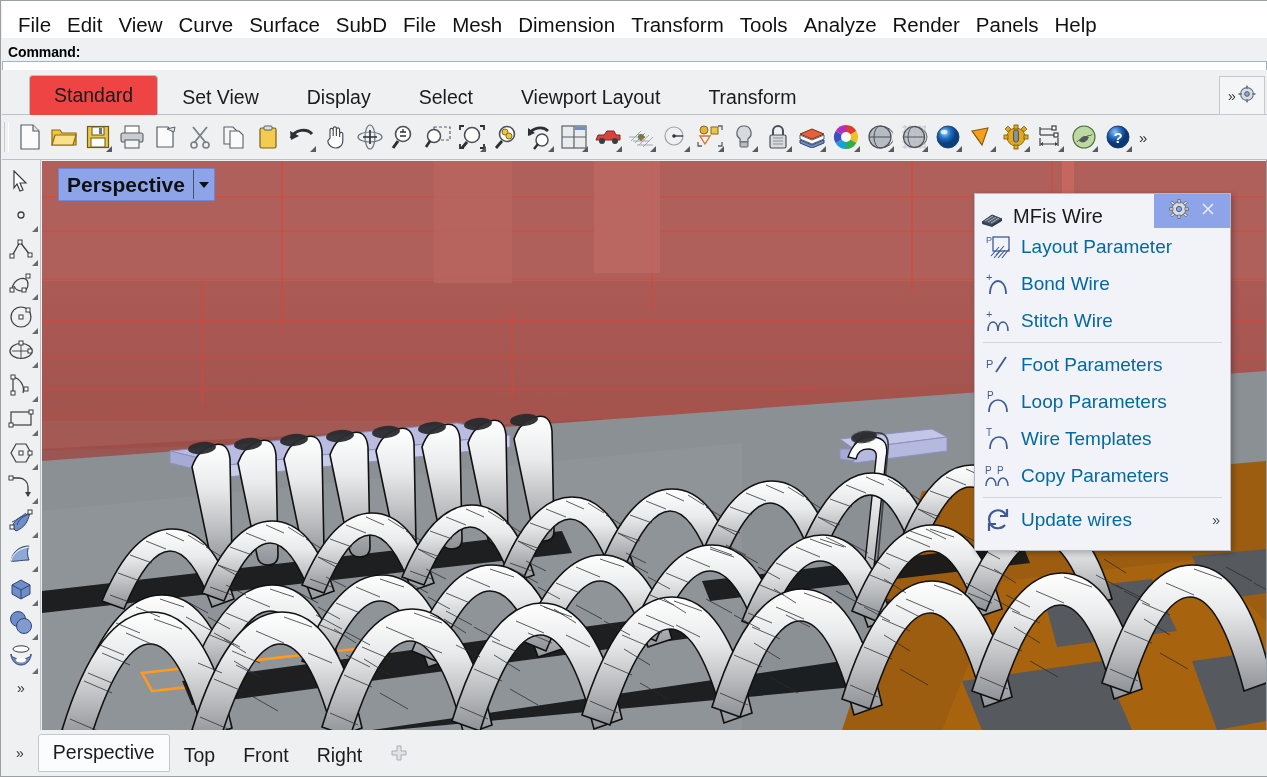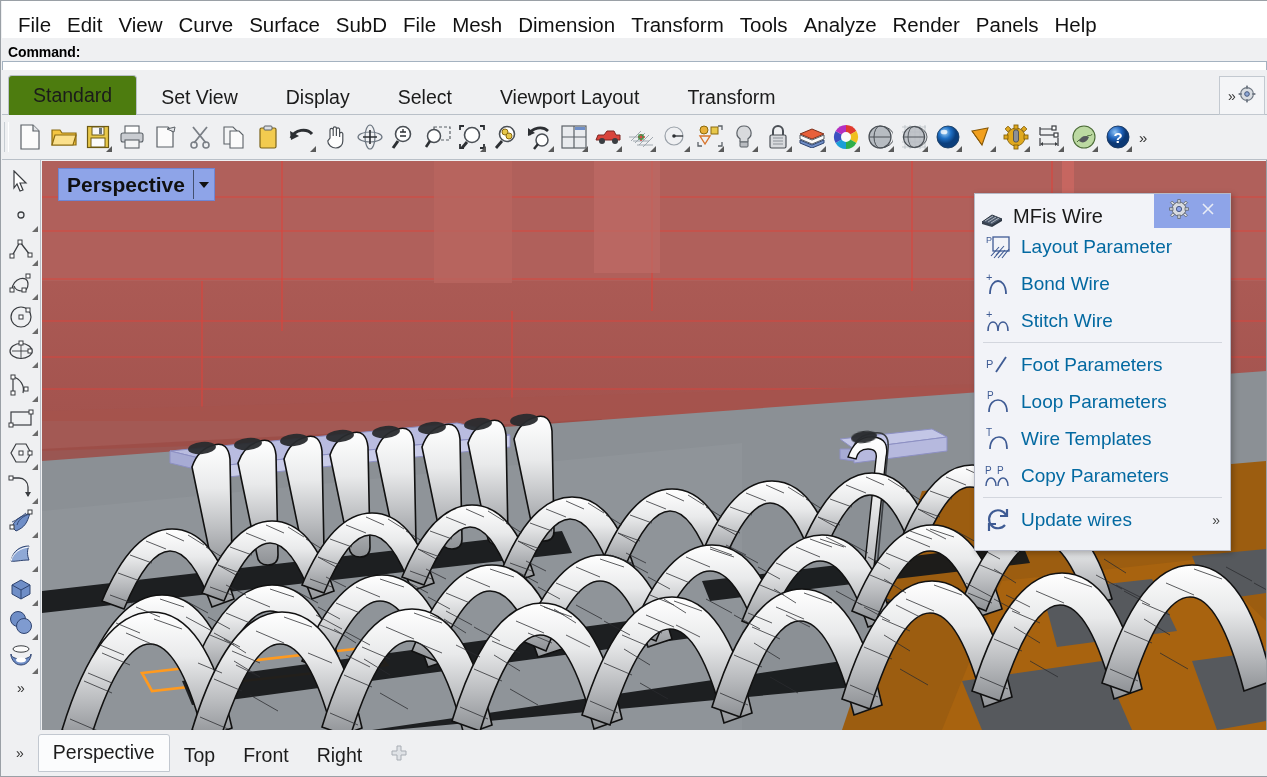--- a/index.html
+++ b/index.html
@@ -35,22 +35,22 @@
   .spin{flex:1;display:flex;align-items:center;justify-content:center;
         font-size:8px;color:#222;border-bottom:1px solid #cfcfcf;}
   .spin:last-child{border-bottom:0;}
 
   
   #tabbar{position:absolute;left:1px;top:69px;width:1265px;height:45px;
           background:#eff0f2;border-bottom:1px solid #b9c0c8;box-sizing:border-box;}
   #tabstrip{display:flex;align-items:flex-end;height:45px;padding-left:6px;}
   .tab{font-size:19.5px;color:#1b1b1b;padding:0 24px;height:38px;line-height:38px;
        white-space:nowrap;cursor:default;position:relative;top:1px;}
-  .tab.active{background:#4d7c0f;border:1px solid #b9c0c8;border-bottom:1px solid #fbfcfd;
-              border-radius:4px 4px 0 0;height:39px;line-height:38px;}
+  .tab.active{background:#ef4444;border:1px solid #b9c0c8;border-bottom:1px solid #fbfcfd;
+              border-radius:4px 4px 0 0;height:39px;line-height:38px;margin-left:21px;}
   #tab-overflow{position:absolute;right:2px;top:6px;width:44px;height:37px;
                 border:1px solid #c3c9d0;background:#f4f5f7;display:flex;
                 align-items:center;justify-content:center;gap:2px;}
   .chev{font-size:14px;color:#333;}
 
   
   #maintoolbar{position:absolute;left:1px;top:114px;width:1265px;height:45px;
                background:#eff0f2;border-bottom:1px solid #b9c0c8;
                display:flex;align-items:center;box-sizing:border-box;}
   .tbsep{width:3px;height:30px;border-left:1px solid #c6ccd2;

